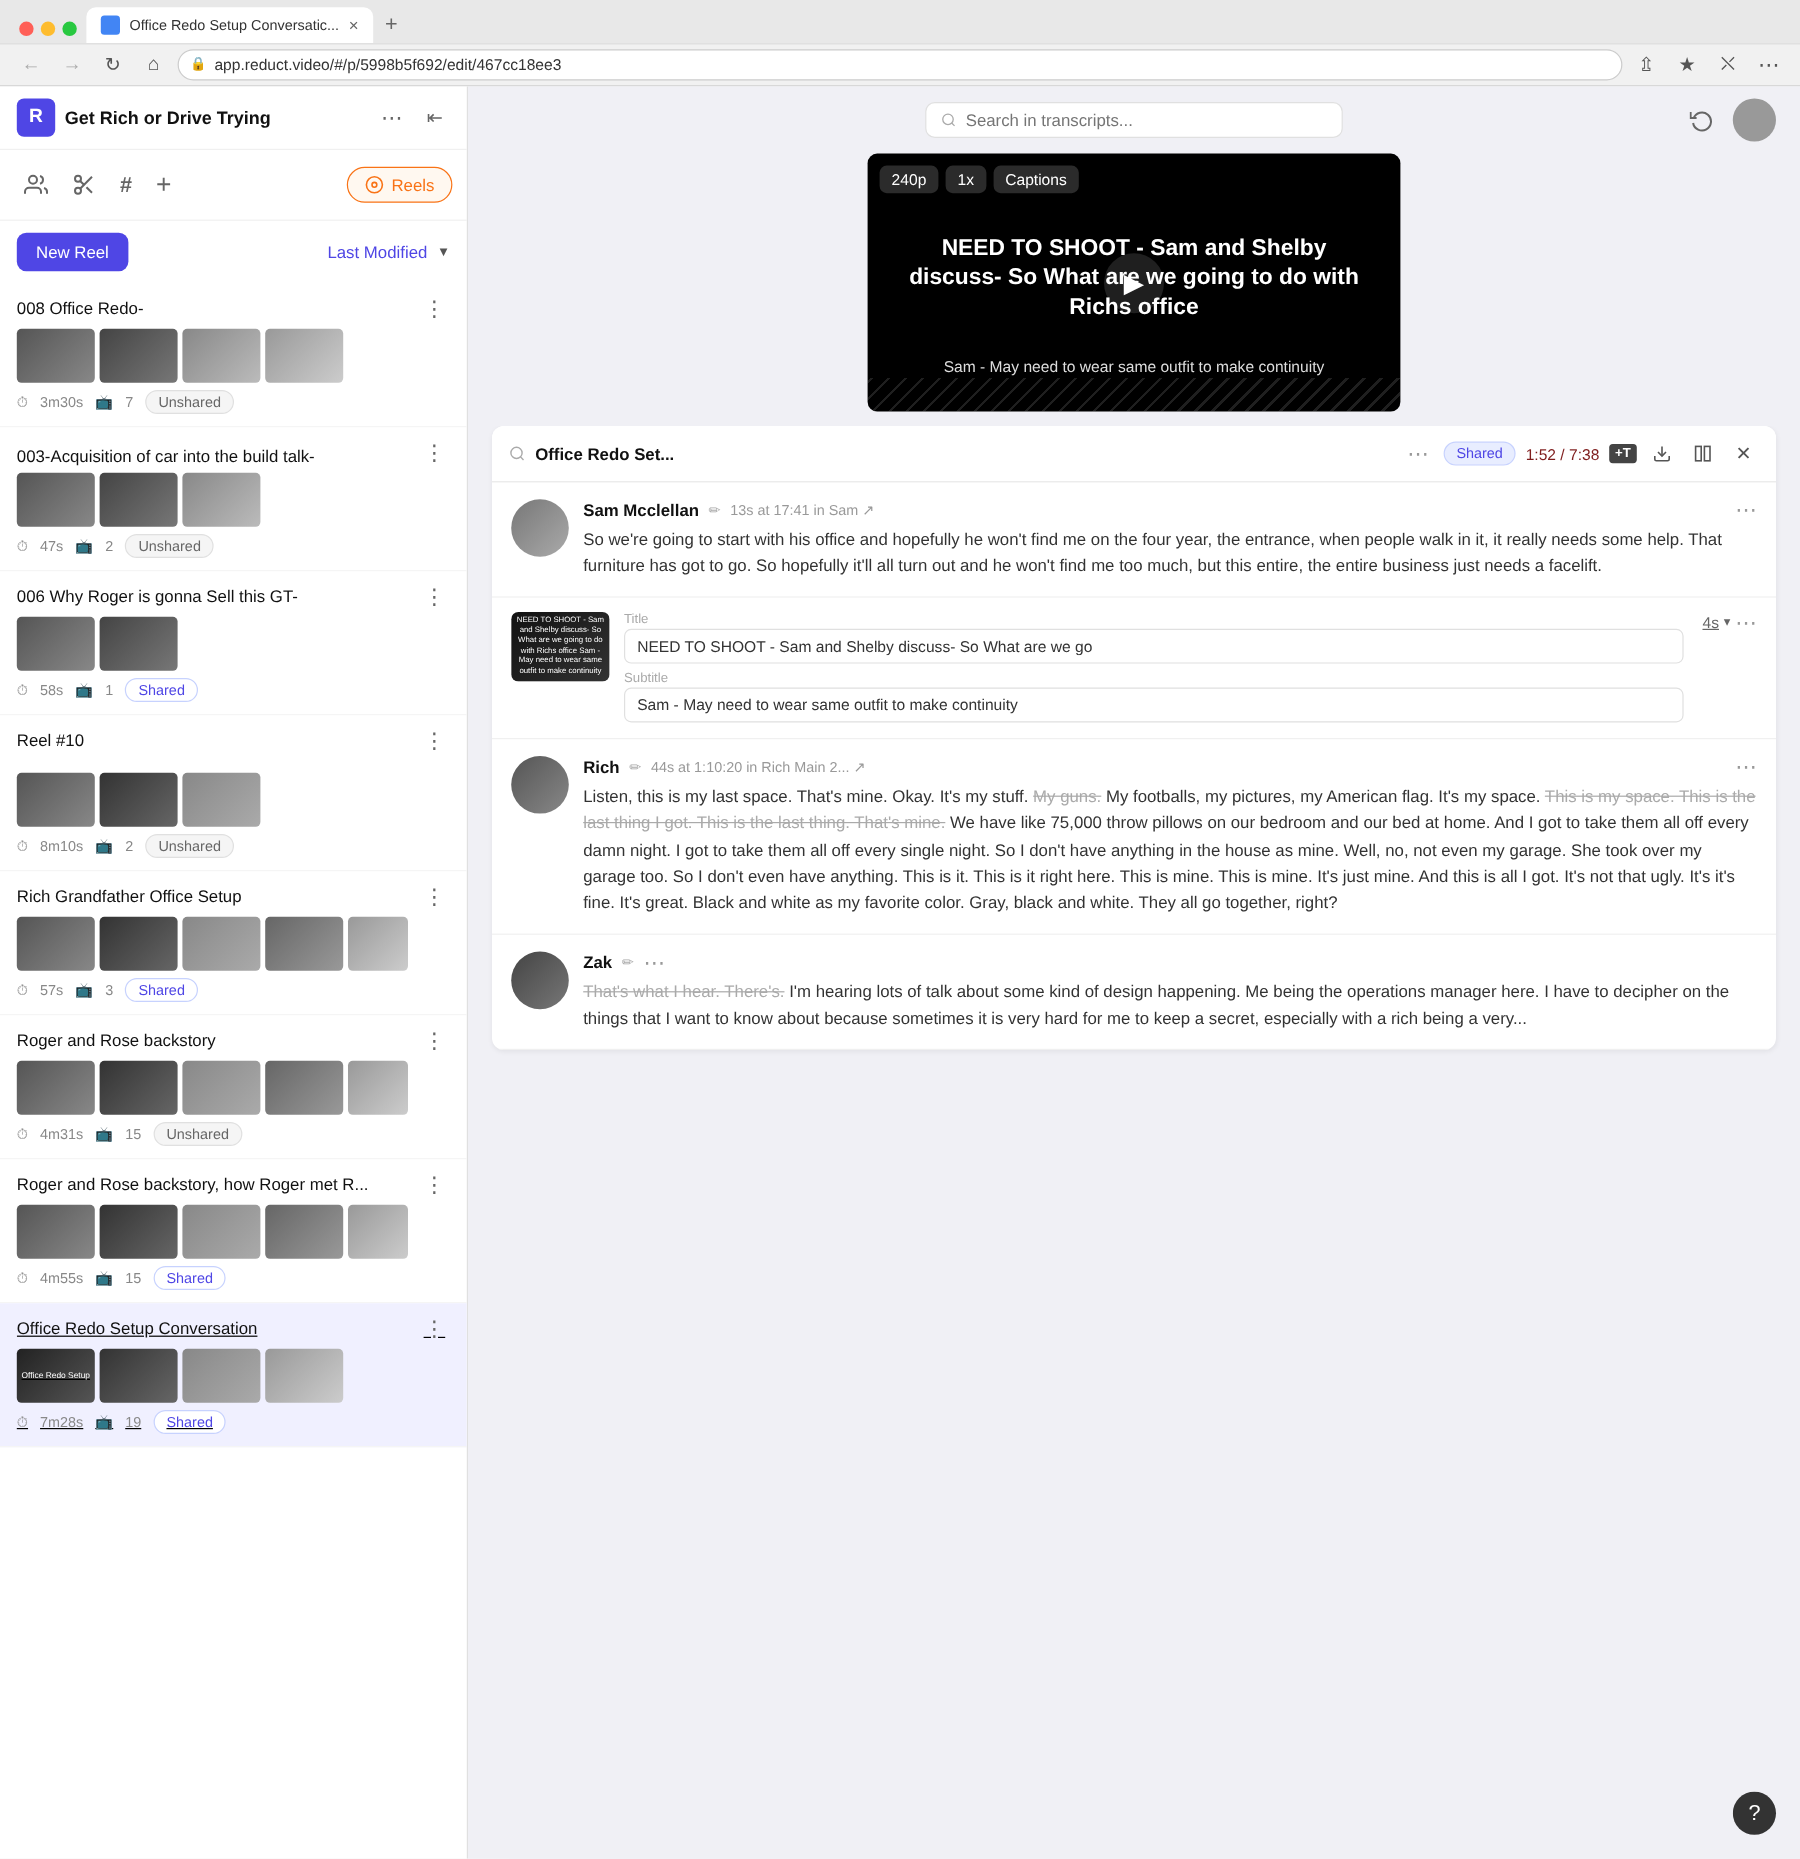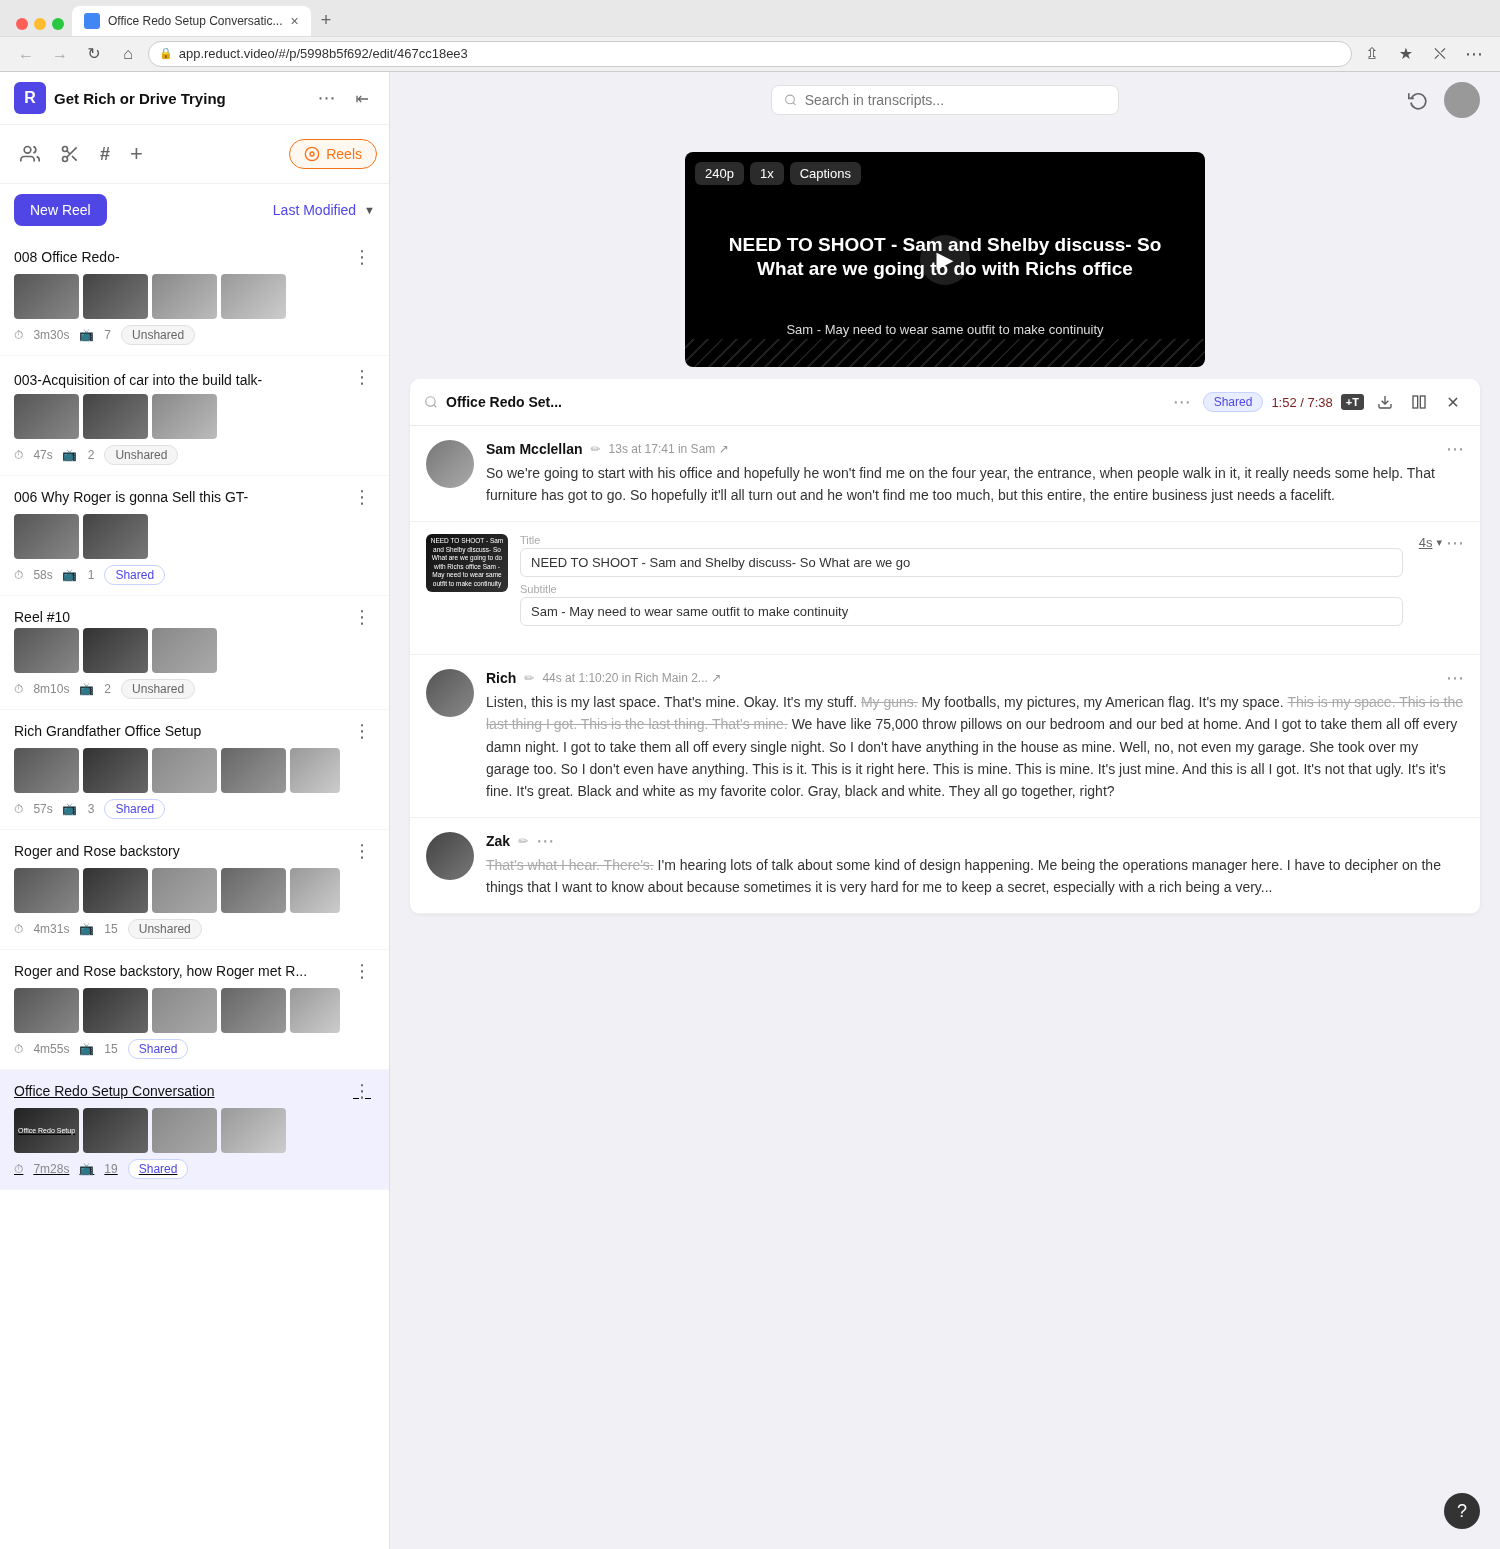--- a/index.html
+++ b/index.html
@@ -149,21 +149,21 @@
         <div style="display:flex; align-items:center; gap:10px; font-size:12px; color:#888;">
           <span>⏱</span>
           <span>58s</span>
           <span>📺</span>
           <span>1</span>
           <span style="background:#fff; color:#4f46e5; border:1px solid #c7d2fe; border-radius:12px; padding:2px 10px; font-size:12px; font-weight:500;">Shared</span>
         </div>
       </div>
 
       <div style="padding:10px 14px; border-bottom:1px solid #f5f5f5; cursor:pointer;">
-        <div style="display:flex; align-items:center; justify-content:space-between; margin-bottom:0;">
+        <div style="display:flex; align-items:center; justify-content:space-between; margin-bottom:16px;">
           <span style="font-size:14px; font-weight:500; color:#111; flex:1; overflow:hidden; text-overflow:ellipsis; white-space:nowrap;">Reel #10</span>
           <button style="background:none; border:none; color:#666; cursor:pointer; font-size:18px; padding:0 4px; flex-shrink:0;">⋮</button>
         </div>
         <div style="display:flex; gap:4px; margin-bottom:6px;">
           <div style="width:65px; height:45px; background:linear-gradient(135deg,#555,#888); border-radius:4px; flex-shrink:0;"></div>
           <div style="width:65px; height:45px; background:linear-gradient(135deg,#333,#666); border-radius:4px; flex-shrink:0;"></div>
           <div style="width:65px; height:45px; background:linear-gradient(135deg,#888,#aaa); border-radius:4px; flex-shrink:0;"></div>
         </div>
         <div style="display:flex; align-items:center; gap:10px; font-size:12px; color:#888;">
           <span>⏱</span>
@@ -280,21 +280,21 @@
           <svg width="20" height="20" viewBox="0 0 24 24" fill="none" stroke="currentColor" stroke-width="2">
               <polyline points="1 4 1 10 7 10"></polyline>
               <path d="M3.51 15a9 9 0 1 0 .49-4.78"></path>
             </svg>
         </button>
         <div style="width:36px; height:36px; background:#999; border-radius:50; cursor:pointer; border-radius:50%;"></div>
       </div>
     </div>
 
     <div style="padding:0 60px 12px; display:flex; justify-content:center;">
-      <div style="width:520px; height:215px; background:#000; border-radius:8px; position:relative; overflow:hidden;margin-top:24px;">
+      <div style="width:444px; height:215px; background:#000; border-radius:8px; position:relative; overflow:hidden;">
 
         <div style="position:absolute; top:10px; left:10px; display:flex; gap:6px; z-index:10;">
           <button style="background:rgba(50,50,50,0.85); color:#fff; border:none; border-radius:6px; padding:4px 10px; font-size:13px; cursor:pointer;">240p</button>
           <button style="background:rgba(50,50,50,0.85); color:#fff; border:none; border-radius:6px; padding:4px 10px; font-size:13px; cursor:pointer;">1x</button>
           <button style="background:rgba(50,50,50,0.85); color:#fff; border:none; border-radius:6px; padding:4px 10px; font-size:13px; cursor:pointer;">Captions</button>
         </div>
 
         <div style="position:absolute; top:50%; left:50%; transform:translate(-50%,-55%); text-align:center; color:#fff; width:90%;">
           <div style="font-size:19px; font-weight:700; line-height:1.3;">NEED TO SHOOT - Sam and Shelby discuss- So What are we going to do with Richs office</div>
         </div>
@@ -353,21 +353,21 @@
           <div style="width:82px; height:58px; background:#111; border-radius:6px; flex-shrink:0; overflow:hidden; display:flex; align-items:center; justify-content:center;">
             <div style="width:100%; height:100%; background:linear-gradient(135deg,#111,#333); display:flex; align-items:center; justify-content:center; padding:4px;">
               <span style="font-size:6.5px; color:#fff; text-align:center; line-height:1.3;">NEED TO SHOOT - Sam and Shelby discuss- So What are we going to do with Richs office Sam - May need to wear same outfit to make continuity</span>
             </div>
           </div>
           <div style="flex:1;">
             <div style="margin-bottom:6px;">
               <div style="font-size:11px; color:#aaa; margin-bottom:2px;">Title</div>
               <input type="text" value="NEED TO SHOOT - Sam and Shelby discuss- So What are we go" style="width: 100%; border: 1px solid rgb(224, 224, 224); border-radius: 6px; padding: 6px 10px; font-size: 13px; color: rgb(51, 51, 51); background: rgb(255, 255, 255); outline: none;">
             </div>
-            <div style="margin-bottom:16px;">
+            <div style="margin-bottom:1px;">
               <div style="font-size:11px; color:#aaa; margin-bottom:2px;">Subtitle</div>
               <input type="text" value="Sam - May need to wear same outfit to make continuity" style="width: 100%; border: 1px solid rgb(224, 224, 224); border-radius: 6px; padding: 6px 10px; font-size: 13px; color: rgb(51, 51, 51); background: rgb(255, 255, 255); outline: none;">
             </div>
           </div>
           <div style="display:flex; align-items:center; gap:4px; margin-left:4px; flex-shrink:0;">
             <span style="font-size:13px; color:#666; white-space:nowrap;text-decoration:underline;">4s</span>
             <span style="font-size:11px; color:#666; cursor:pointer;">▾</span>
             <button style="background:none; border:none; color:#999; cursor:pointer; font-size:18px; line-height:1;">⋯</button>
           </div>
         </div>

